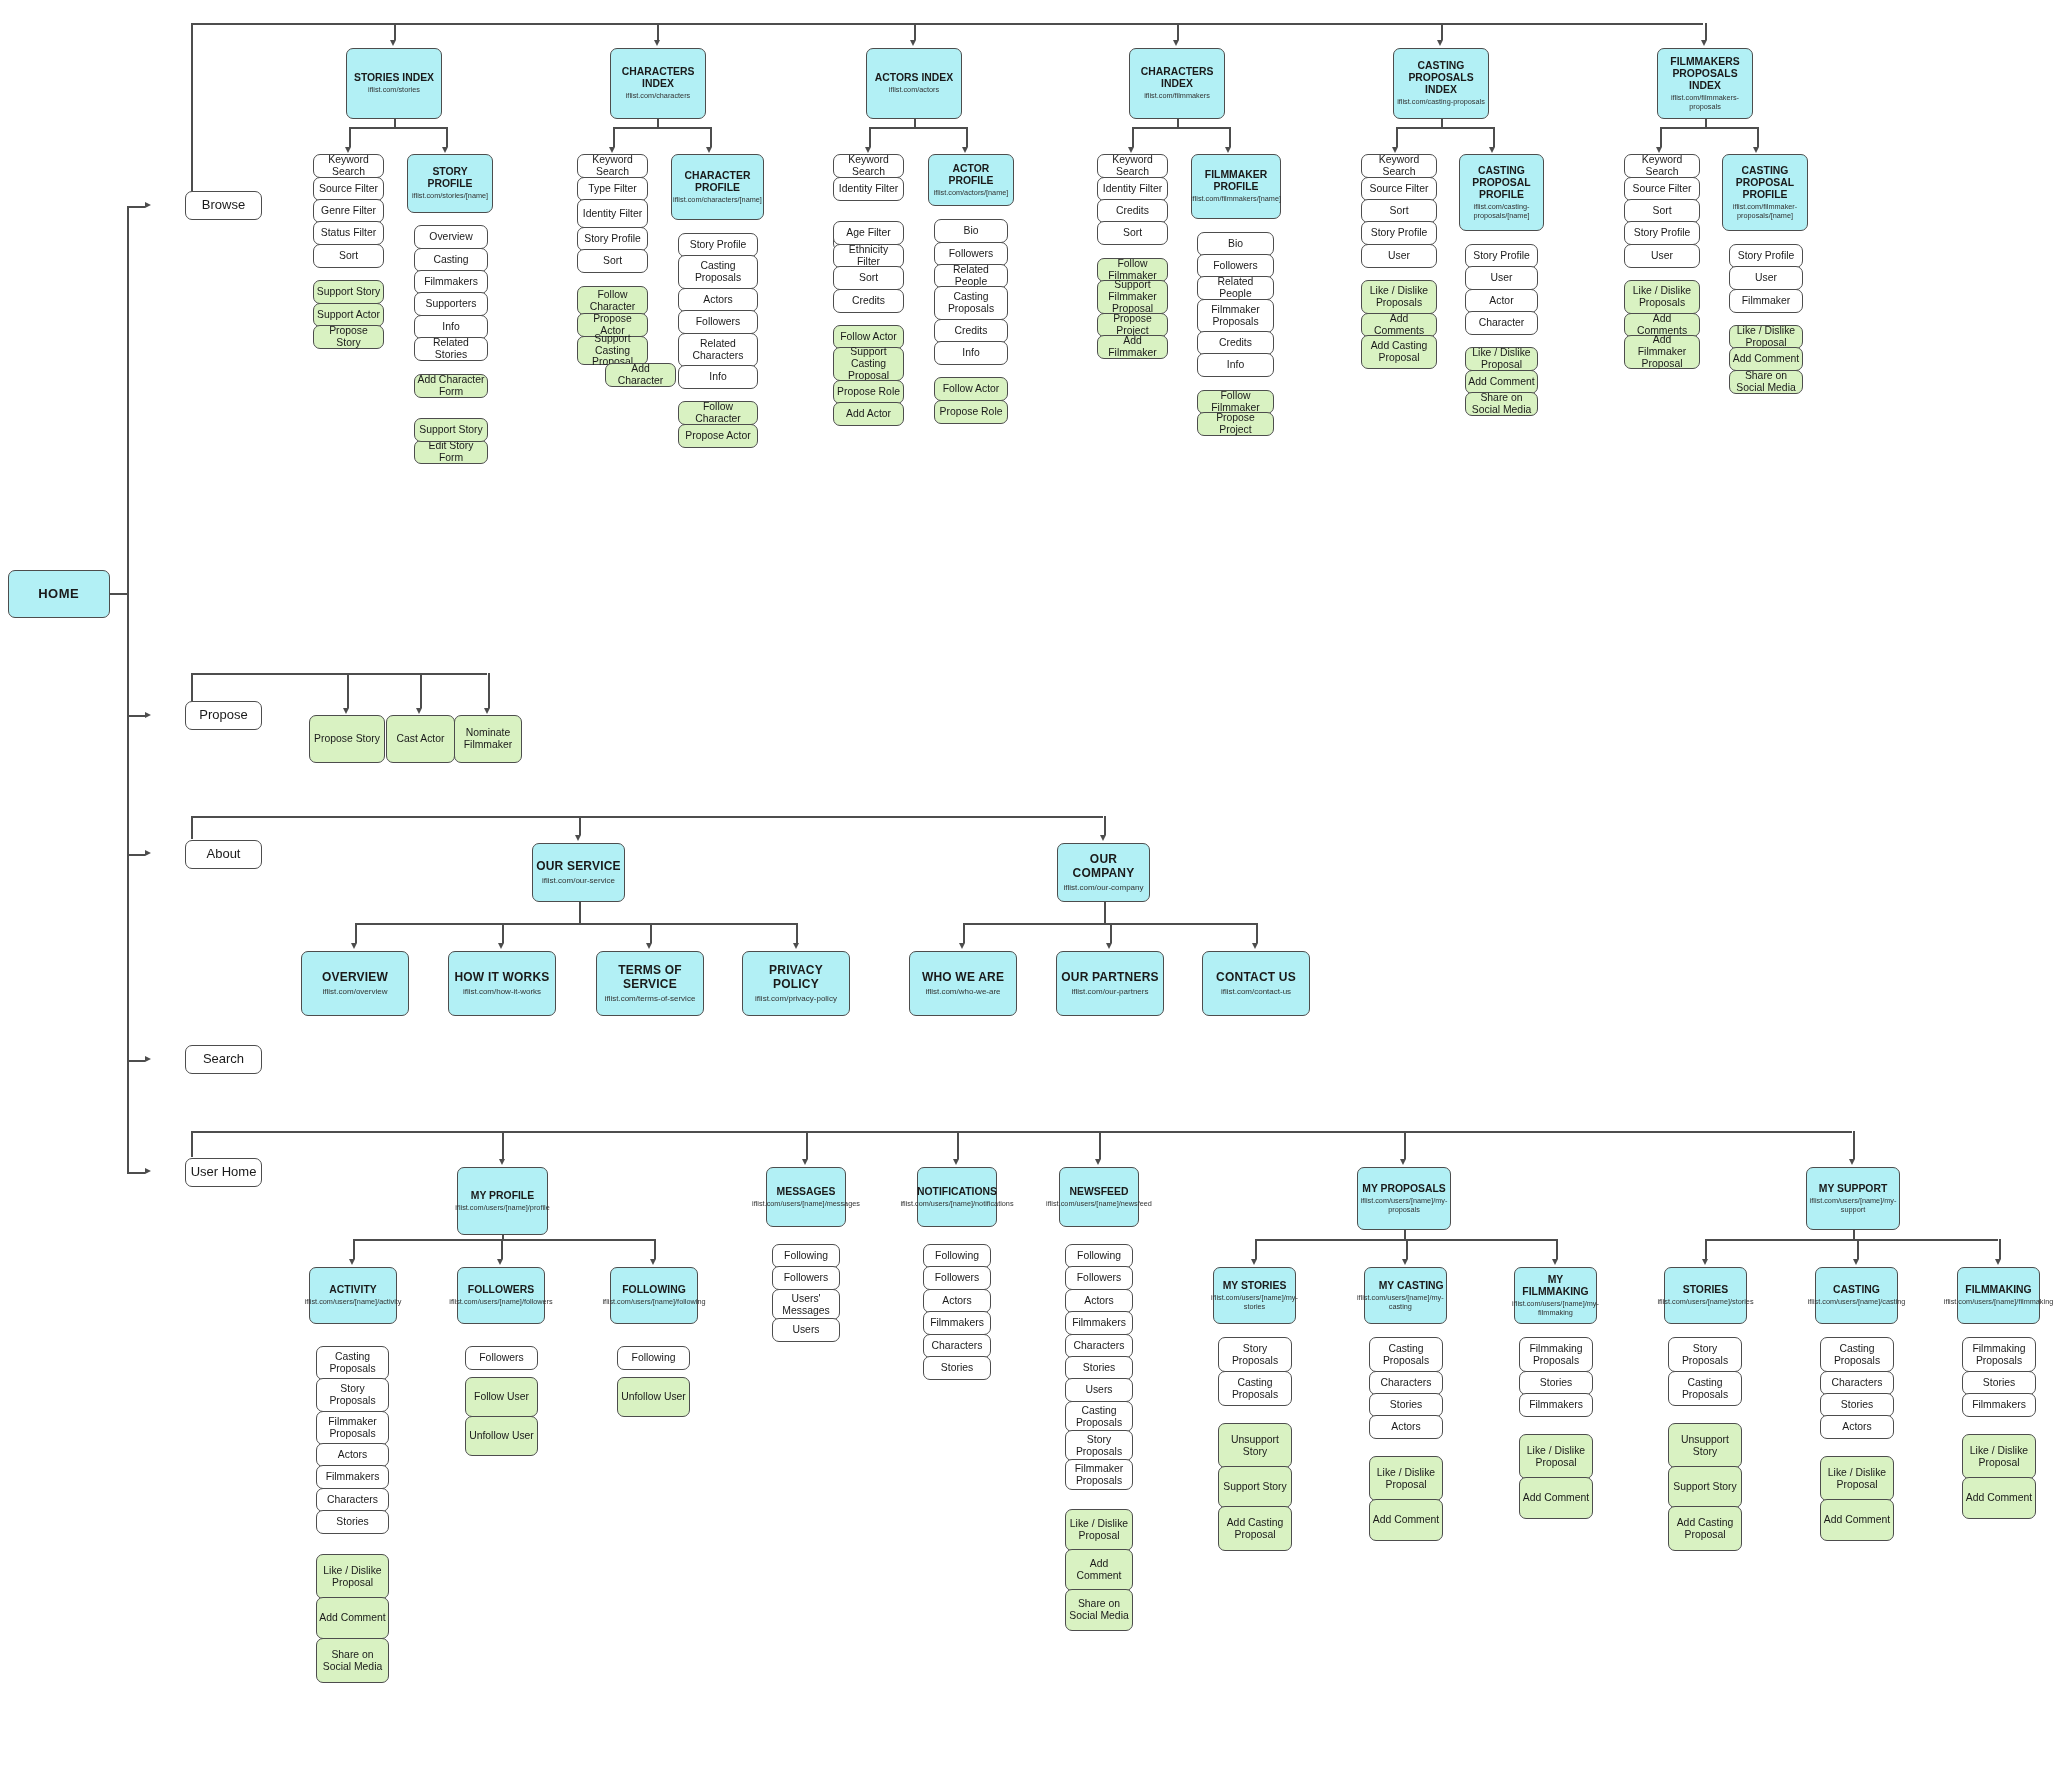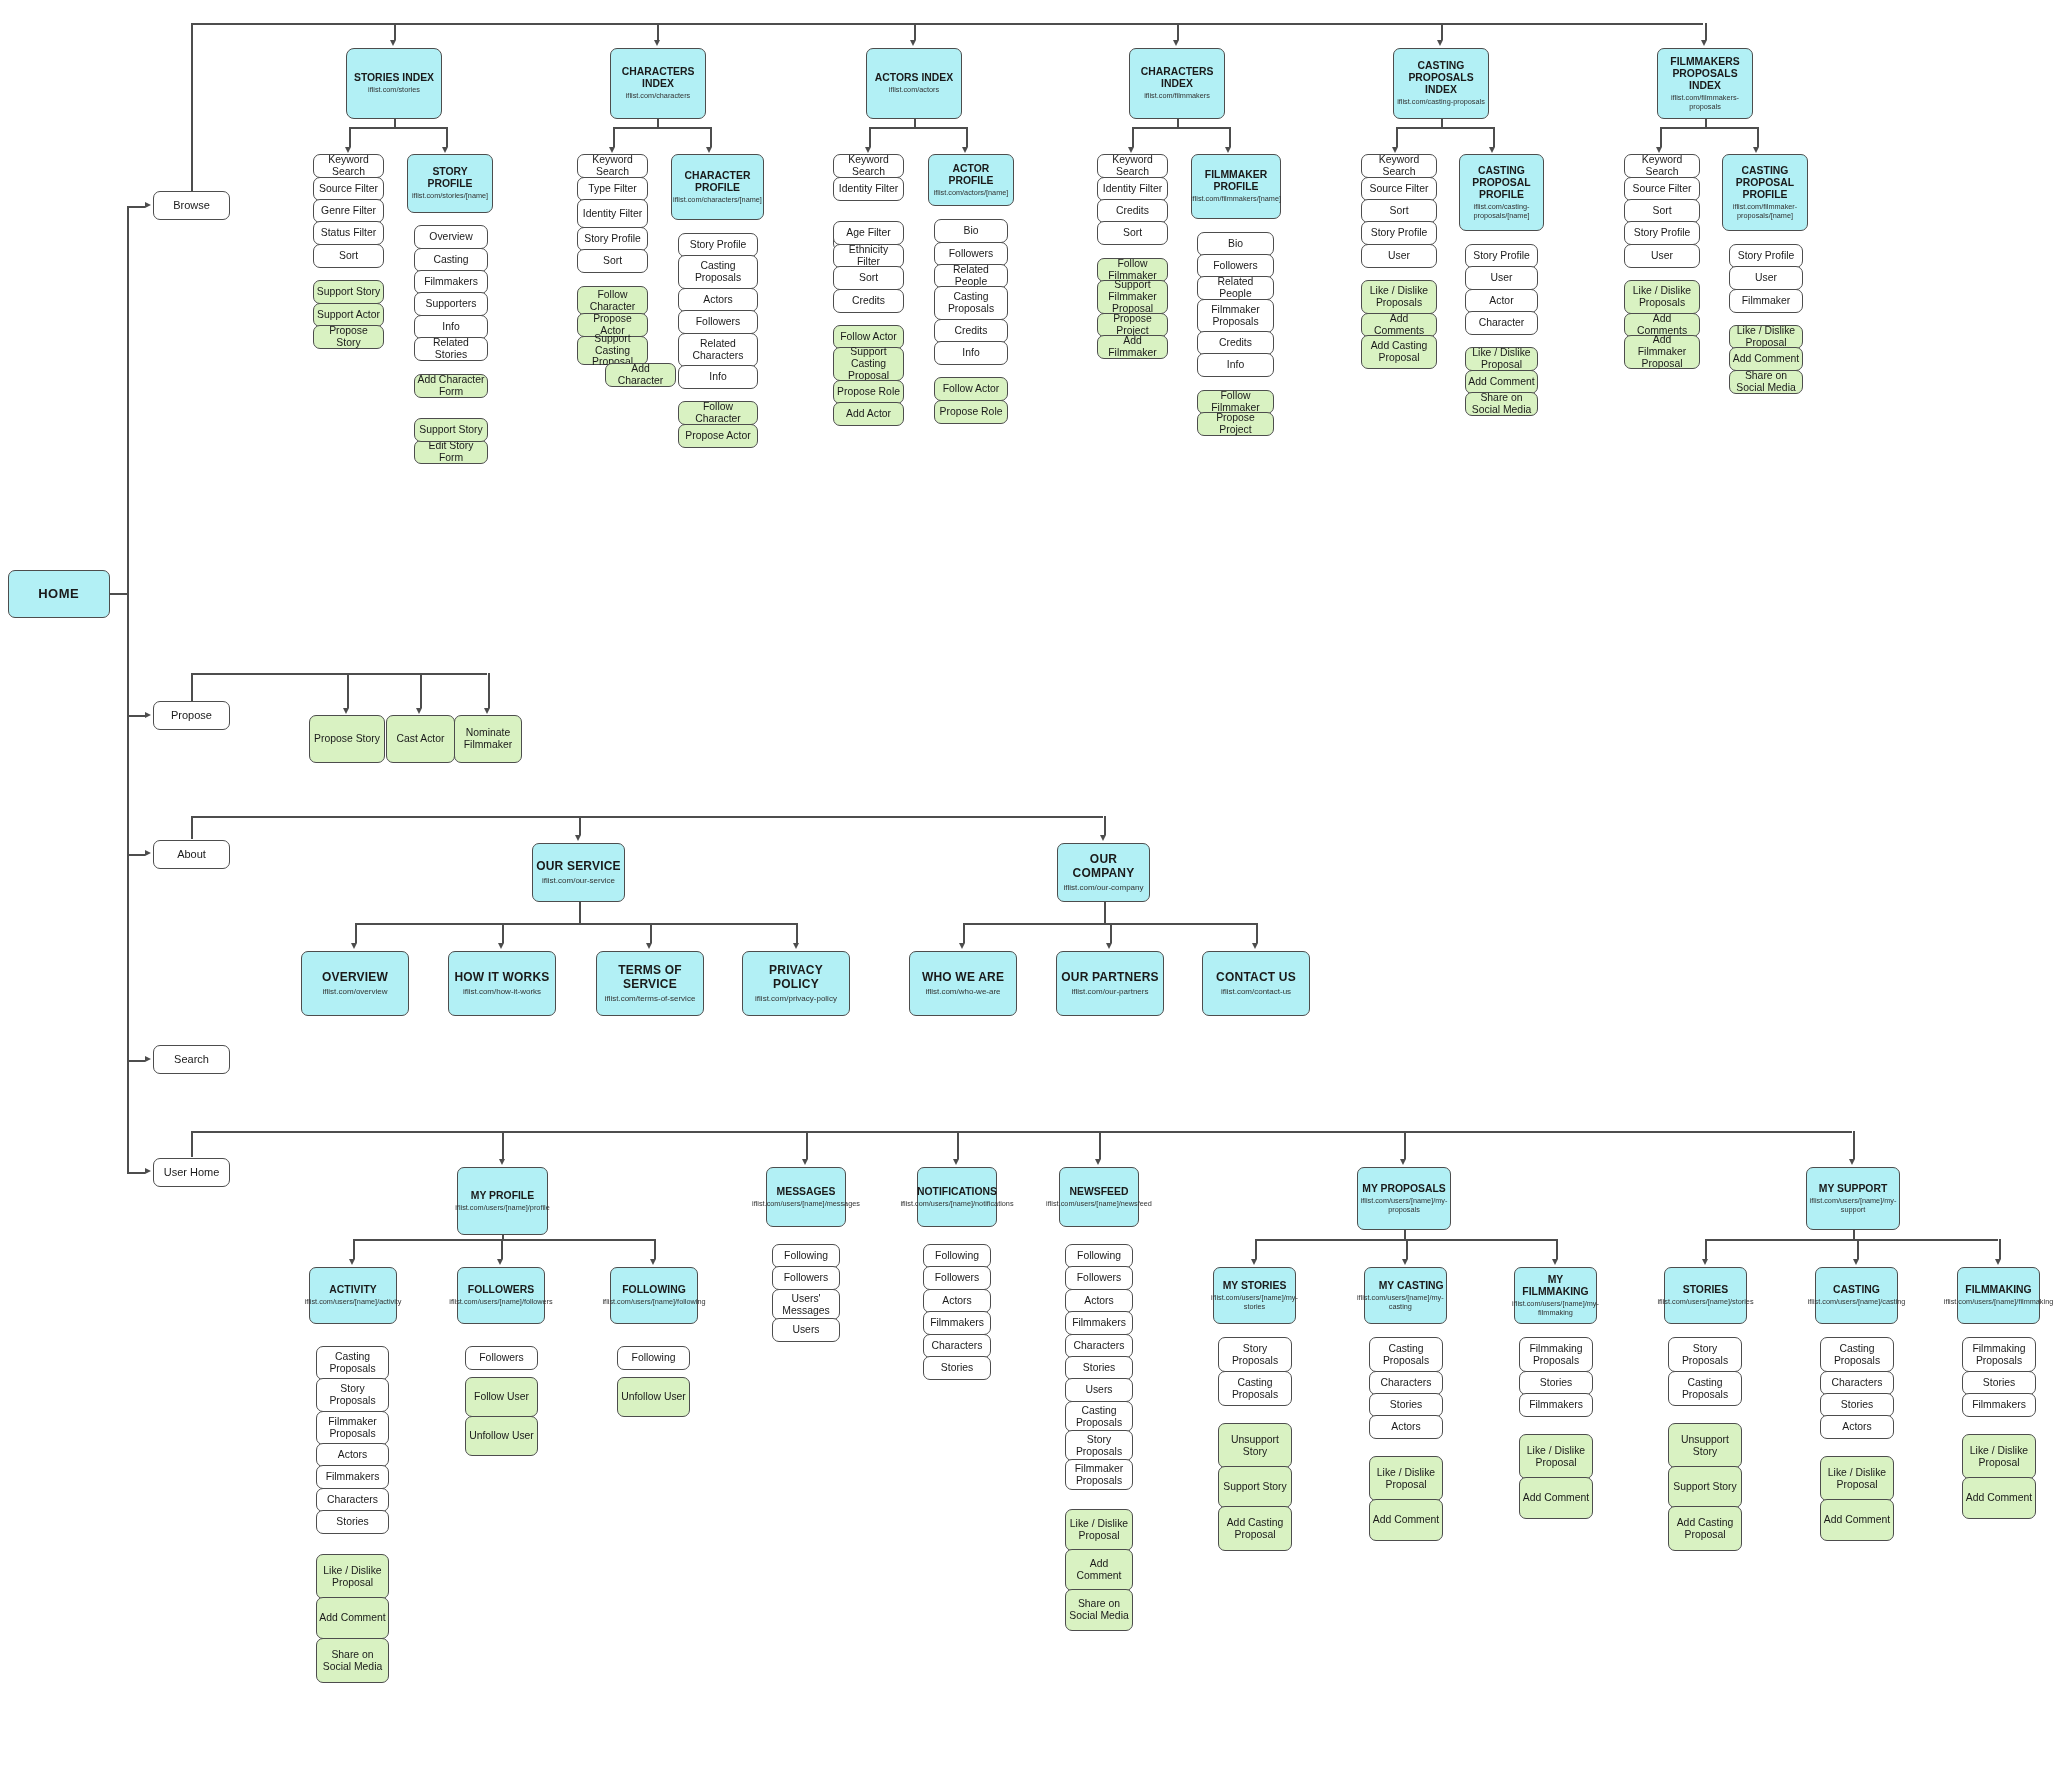--- a/index.html
+++ b/index.html
@@ -28,21 +28,21 @@
   .blue{background:#b2f0f5;}
   .green{background:#d9f2c2;}
   .white{background:#ffffff;}
 
   
   .page .ttl{font-weight:bold;font-size:12px;letter-spacing:0.2px;}
   .page .url{font-size:8px;margin-top:2.3px;font-weight:normal;}
   .page2 .ttl{font-weight:bold;font-size:10.4px;}
   .page2 .url{font-size:7.3px;margin-top:2.3px;}
   .plain{font-size:10.4px;}
-  .nav{font-size:11px;}
+  .nav{font-size:13px;margin-left:32px;}
 
   .home .ttl{font-weight:bold;font-size:13px;letter-spacing:0.5px;}
 
   
   .ln{position:absolute;background:#4d4d4d;}
   .hl{height:1.5px;}
   .vl{width:1.5px;}
   .arw{position:absolute;width:0;height:0;border-left:3.9px solid transparent;border-right:3.9px solid transparent;border-top:6.2px solid #4d4d4d;}
   .arwr{position:absolute;width:0;height:0;border-top:3.9px solid transparent;border-bottom:3.9px solid transparent;border-left:6.2px solid #4d4d4d;}
 </style>
@@ -77,21 +77,21 @@
     <div class="node white nav" style="left: 153px; top: 1158px; width: 77px; height: 29px;">
       <span class="ttl">User Home</span>
     </div>
     <div class="ln hl" style="left: 127px; top: 1172px; width: 18px;"></div>
     <div class="arwr" style="left: 145px; top: 1168px;"></div>
     <div class="ln vl" style="left: 127px; top: 206px; height: 966px;"></div>
     <div class="ln vl" style="left: 191px; top: 23px; height: 168px;"></div>
     <div class="ln hl" style="left: 191px; top: 23px; width: 1512px;"></div>
     <div class="ln vl" style="left: 394px; top: 23px; height: 17px;"></div>
     <div class="arw" style="left: 390px; top: 40px;"></div>
-    <div class="node blue page2" style="left: 346px; top: 48px; width: 96px; height: 71px; border-radius: 8px;">
+    <div class="node blue page2" style="left: 346px; top: 48px; width: 96px; height: 71px;">
       <span class="ttl">STORIES INDEX</span>
       <span class="url">iflist.com/stories</span>
     </div>
     <div class="ln vl" style="left: 394px; top: 119px; height: 7.7px;"></div>
     <div class="ln hl" style="left: 349px; top: 127px; width: 97px;"></div>
     <div class="ln vl" style="left: 349px; top: 127px; height: 20px;"></div>
     <div class="arw" style="left: 345px; top: 147px;"></div>
     <div class="ln vl" style="left: 446px; top: 127px; height: 20px;"></div>
     <div class="arw" style="left: 442px; top: 147px;"></div>
     <div class="ln vl" style="left: 657px; top: 23px; height: 17px;"></div>

